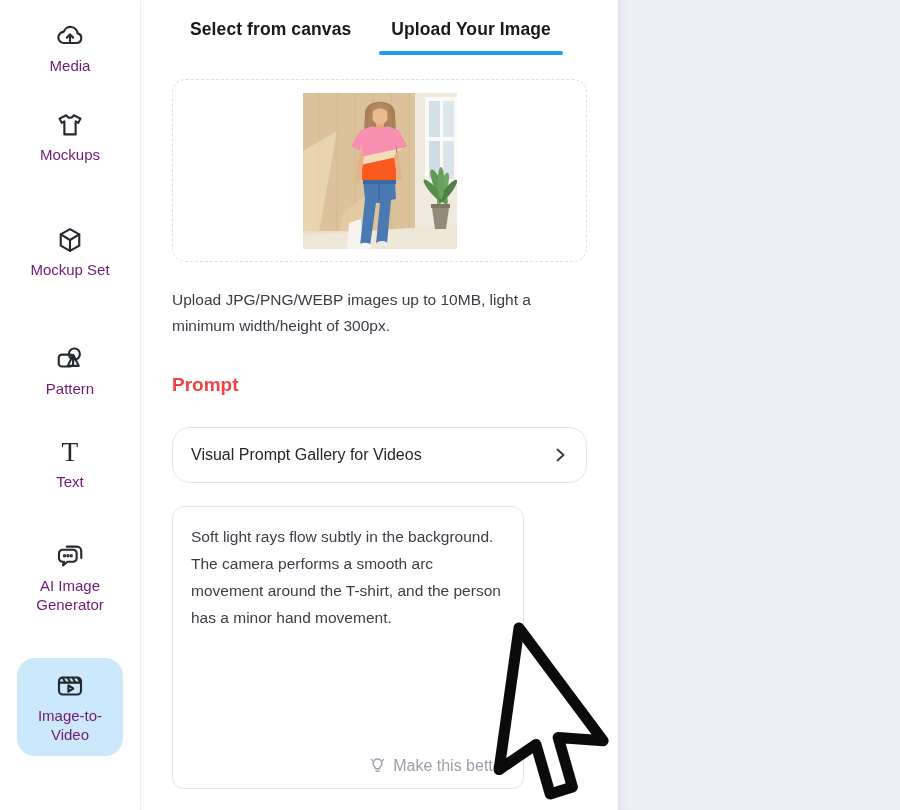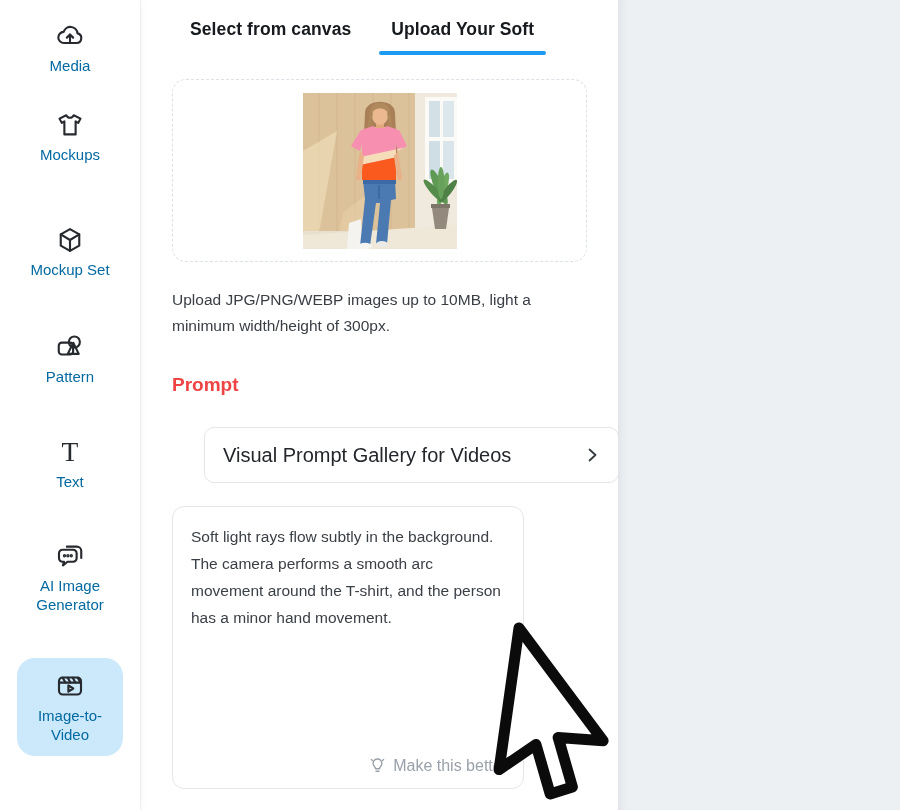--- a/index.html
+++ b/index.html
@@ -14,21 +14,21 @@
   .sidebar{
     width:140px;flex:0 0 140px;position:relative;background:#fff;
     border-right:1px solid #edeff2;box-shadow:2px 0 6px rgba(0,0,0,.025);
     z-index:2;
   }
   .side-item{
     position:absolute;left:0;width:140px;display:flex;flex-direction:column;
     align-items:center;gap:5px;cursor:pointer;text-align:center;
   }
   .side-item .side-label{
-    font-size:15px;line-height:19px;color:#0369a1;max-width:96px;
+    font-size:15px;line-height:19px;color:#701a75;max-width:96px;
   }
   .side-item svg{width:30px;height:30px;display:block;}
   .icon-stroke{fill:none;stroke:#26292e;stroke-width:1.7;stroke-linecap:round;stroke-linejoin:round;}
   .side-item.active{
     left:17px;width:106px;border-radius:18px;background:var(--active-bg,#cbe9fb);
     padding:13px 0 12px;
   }
 
   
   .panel{
@@ -54,25 +54,24 @@
   .thumb svg{display:block;}
 
   .hint{
     margin:25px 0 0;width:423px;font-size:15.5px;line-height:26px;color:#393e45;
   }
   .prompt-h{
     margin:35px 0 0;font-size:19px;font-weight:700;color:#ef4444;
   }
   .gallery-btn{
     margin-top:31px;width:415px;height:56px;box-sizing:border-box;
-    border:1px solid #e2e5e9;border-radius:10px;background:#fff;
+    border:1px solid #e2e5e9;border-radius:18px;background:#fff;
     display:flex;align-items:center;justify-content:space-between;
-    padding:0 16px 0 18px;font-family:inherit;font-size:20px;color:#23262b;
+    padding:0 16px 0 18px;font-family:inherit;font-size:16px;color:#23262b;
     cursor:pointer;
-    margin-left:32px;
   }
   .gallery-btn .chev svg{width:20px;height:20px;display:block;}
 
   .prompt-box{
     margin-top:23px;width:352px;height:283px;box-sizing:border-box;
     border:1px solid #e4e7ea;border-radius:12px;background:#fff;
     position:relative;padding:16px 18px;cursor:text;
   }
   .prompt-text{font-size:15.5px;line-height:27px;color:#3a3f46;}
   .make-better{
@@ -123,21 +122,21 @@
     <div class="side-item" style="top:225px">
       <span>
         <svg viewBox="0 0 24 24" class="icon-stroke">
           <path d="M12 3.3 19.4 7.5v9L12 20.7l-7.4-4.2v-9z"></path>
           <path d="M12 12l7.4-4.5M12 12 4.6 7.5M12 12v8.7"></path>
         </svg>
       </span>
       <span class="side-label">Mockup Set</span>
     </div>
 
-    <div class="side-item" style="top:332px">
+    <div class="side-item" style="top:344px">
       <span>
         <svg viewBox="0 0 24 24" class="icon-stroke">
           <rect x="3" y="8.5" width="11.5" height="9.5" rx="2.5"></rect>
           <circle cx="15.5" cy="8" r="4.4"></circle>
           <path d="M14.6 8.6 19 17.5h-8.8z"></path>
         </svg>
       </span>
       <span class="side-label">Pattern</span>
     </div>
 
@@ -174,21 +173,21 @@
       </span>
       <span class="side-label">AI Image Generator</span>
     </div>
 
   </aside>
 
   <main class="panel">
 
     <div class="tabs">
       <div class="tab">Select from canvas</div>
-      <div class="tab active">Upload Your Soft</div>
+      <div class="tab active">Upload Your Image</div>
     </div>
 
     <div class="upload-box">
       <div class="thumb">
 
         <svg viewBox="0 0 154 156" width="154" height="156">
           <rect width="154" height="156" fill="#dcc29b"></rect>
           <g stroke="#cdab7f" stroke-width="0.8" opacity="0.65">
             <line x1="16" y1="0" x2="16" y2="140"></line>
               <line x1="34" y1="0" x2="34" y2="140"></line>

